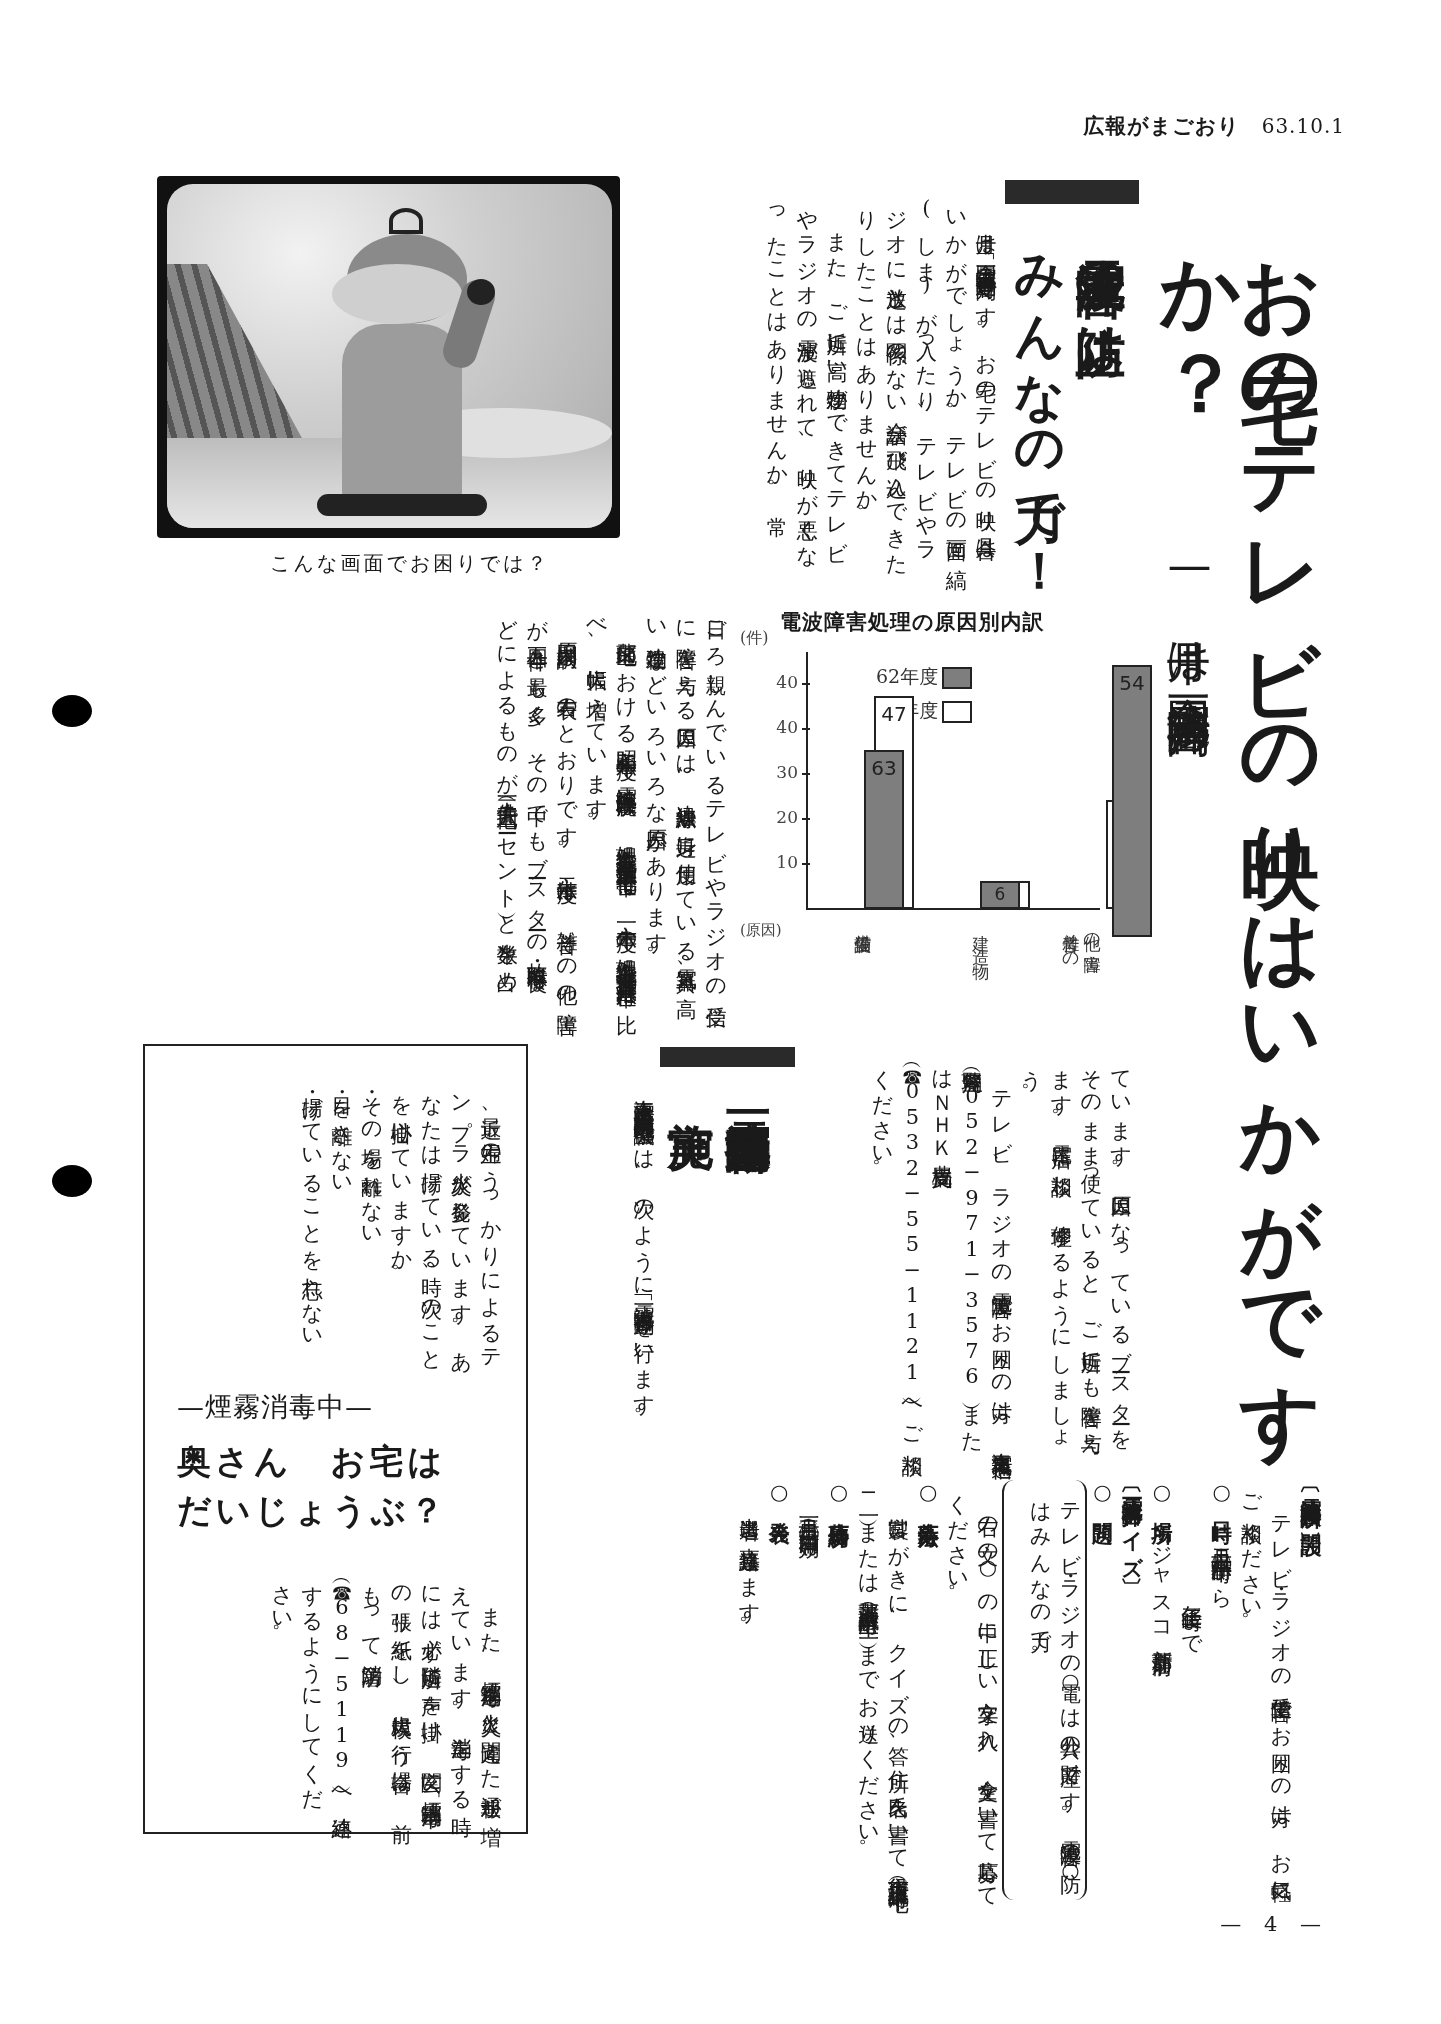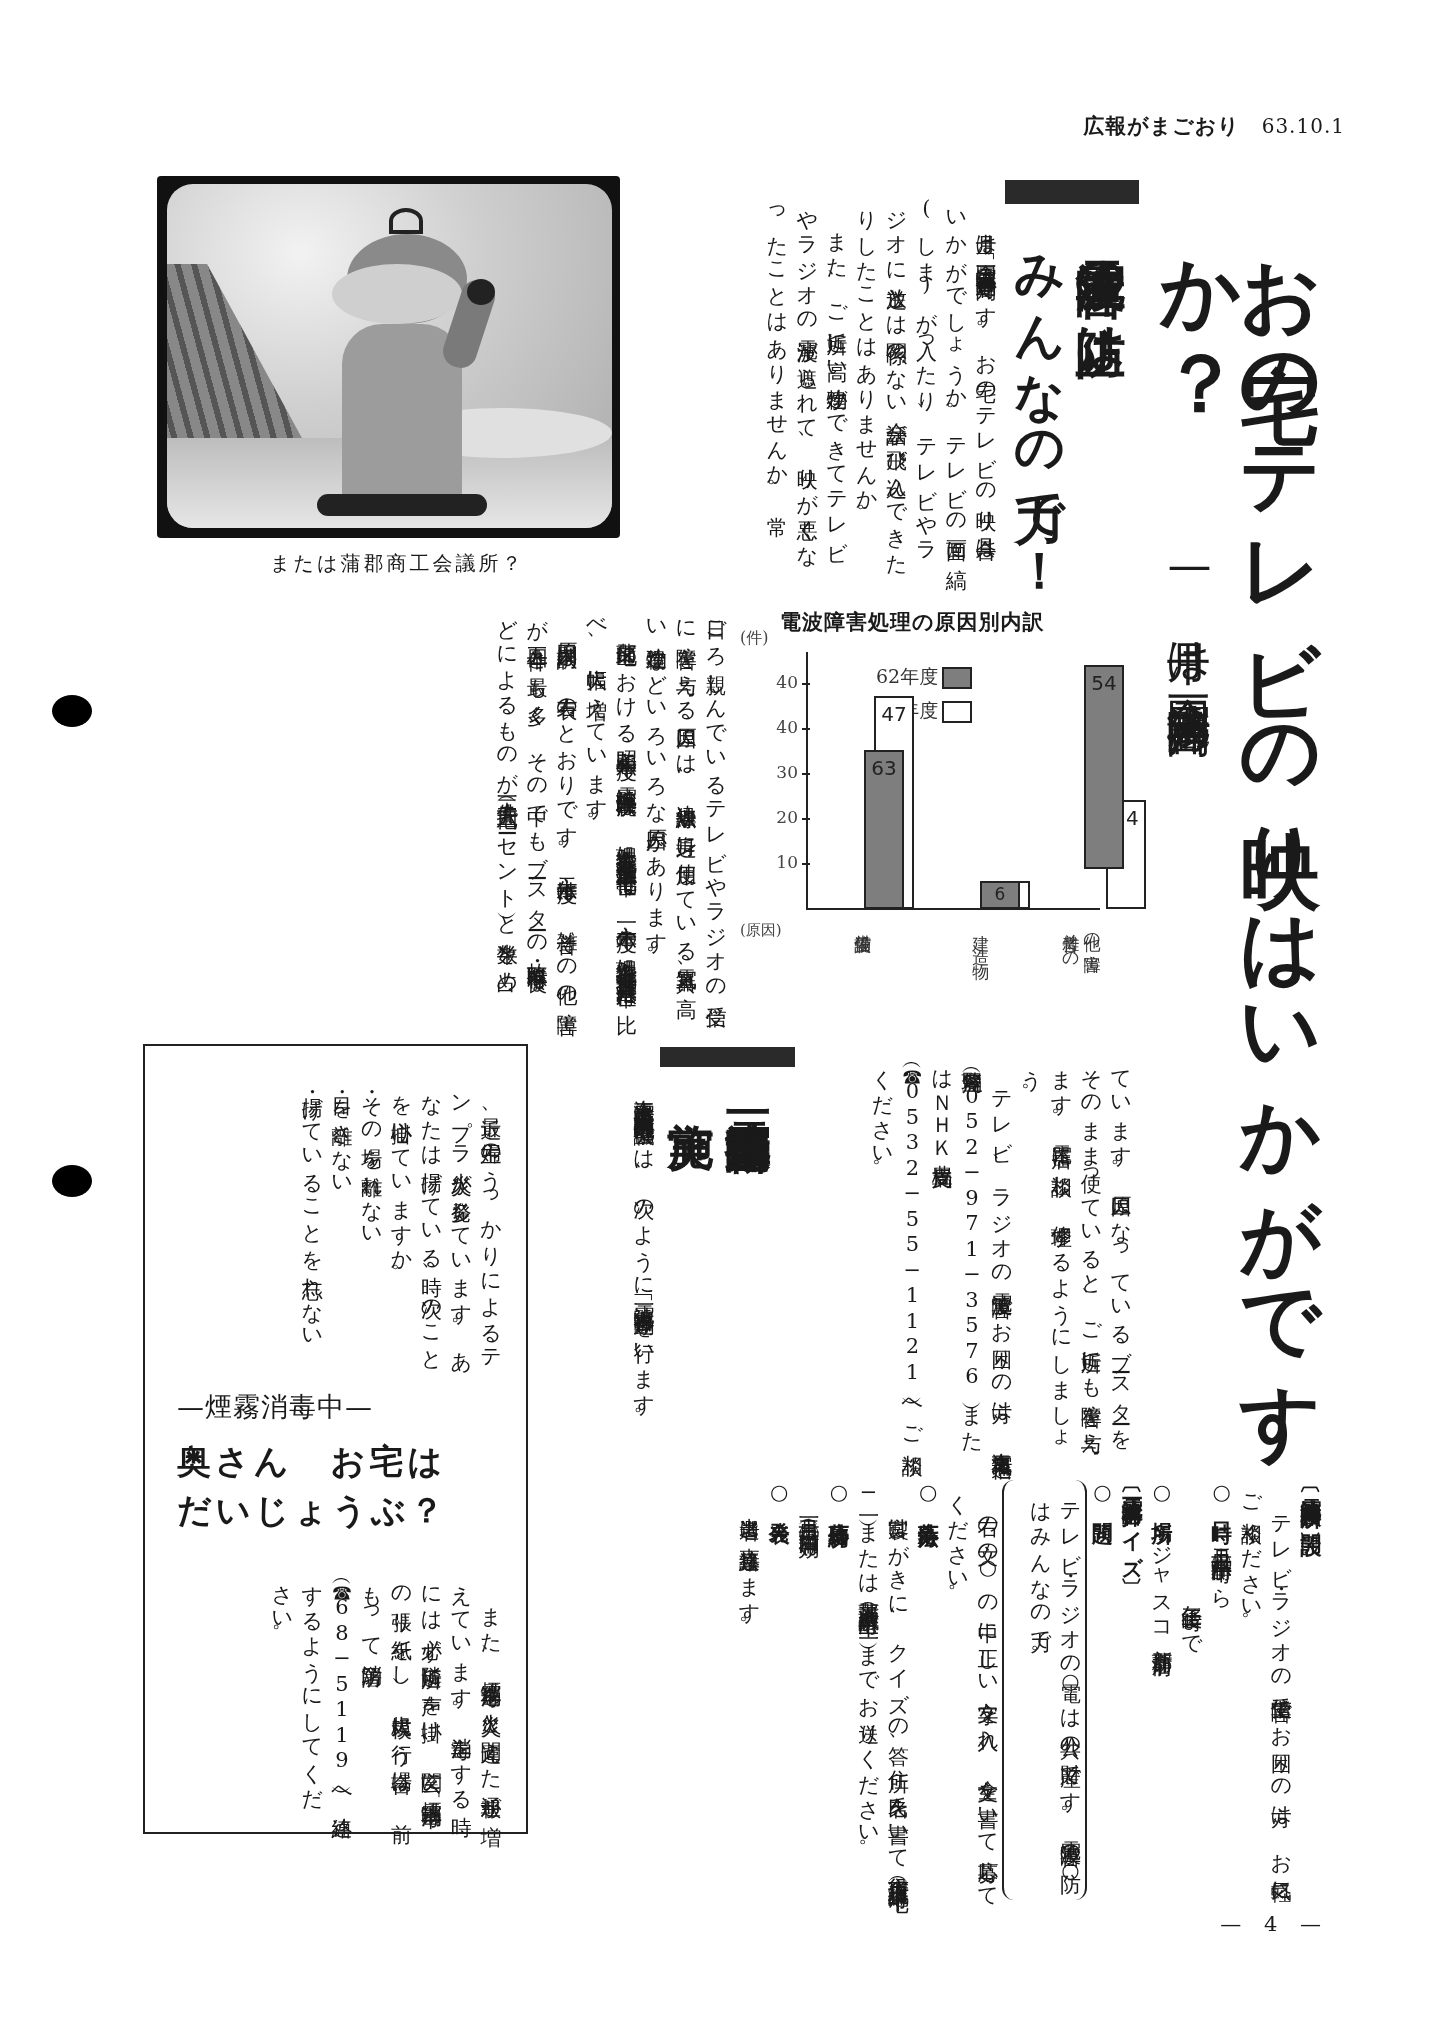--- a/index.html
+++ b/index.html
@@ -114,21 +114,21 @@
     <div class="hill"></div>
     <div class="char-ears"></div>
     <div class="char-head"></div>
     <div class="char-face"></div>
     <div class="char-body"></div>
     <div class="char-arm"></div>
     <div class="char-fist"></div>
     <div class="char-feet"></div>
   </div>
 </div>
-<div id="caption" class="abs">または蒲郡商工会議所？</div>
+<div id="caption" class="abs">こんな画面でお困りでは？</div>
 
 <div class="abs vert body-text" style="left:140px; top:605px; height:400px; width:590px;">
   <p>日ごろ親しんでいるテレビやラジオの受信に障害を与える原因には、違法無線や身近に使用している電気器具、高い建造物などいろいろな原因があります。</p>
   <p style="text-indent:1em;">蒲郡地区における昭和六十二年度の電波障害処理状況は、処理件数九十五件・救済世帯数四百七十七世帯で、六十一年度の処理件数七十七件・救済世帯数百八十八世帯に比べ、大幅に増えています。</p>
   <p style="text-indent:1em;">原因別内訳は、右表のとおりです。六十二年度は、雑音その他の障害が五十四件と最も多く、その中でもブースターの故障・取付不良などによるものが三十一件（五七・四パーセント）と半数を占め</p>
 </div>
 
 <div id="chart" class="abs">
   <div id="chart-title">電波障害処理の原因別内訳</div>
   <div id="chart-unit">(件)</div>
@@ -163,21 +163,21 @@
   <div class="bar-rect bar-61" style="left:202px; top:273px; width:40px; height:28px;">
     <div class="bar-label" style="top:1px; font-size:17px;">6</div>
   </div>
   <div class="bar-rect bar-62" style="left:240px; top:273px; width:40px; height:28px;">
     <div class="bar-label" style="top:1px; font-size:17px;">6</div>
   </div>
 
   <div class="bar-rect bar-61" style="left:318px; top:192px; width:40px; height:109px;">
     <div class="bar-label">24</div>
   </div>
-  <div class="bar-rect bar-62" style="left:344px; top:57px; width:40px; height:204px;">
+  <div class="bar-rect bar-62" style="left:372px; top:57px; width:40px; height:272px;">
     <div class="bar-label">54</div>
   </div>
 
   <div id="chart-cause">(原因)</div>
   <div class="cat-label vert" style="left:112px; top:314px;">受信設備</div>
   <div class="cat-label vert" style="left:230px; top:314px; letter-spacing:14px;">建造物</div>
   <div class="cat-label vert" style="left:320px; top:314px; height:110px;">
     <span>他の障害</span><br><span>雑音その</span>
   </div>
 </div>

